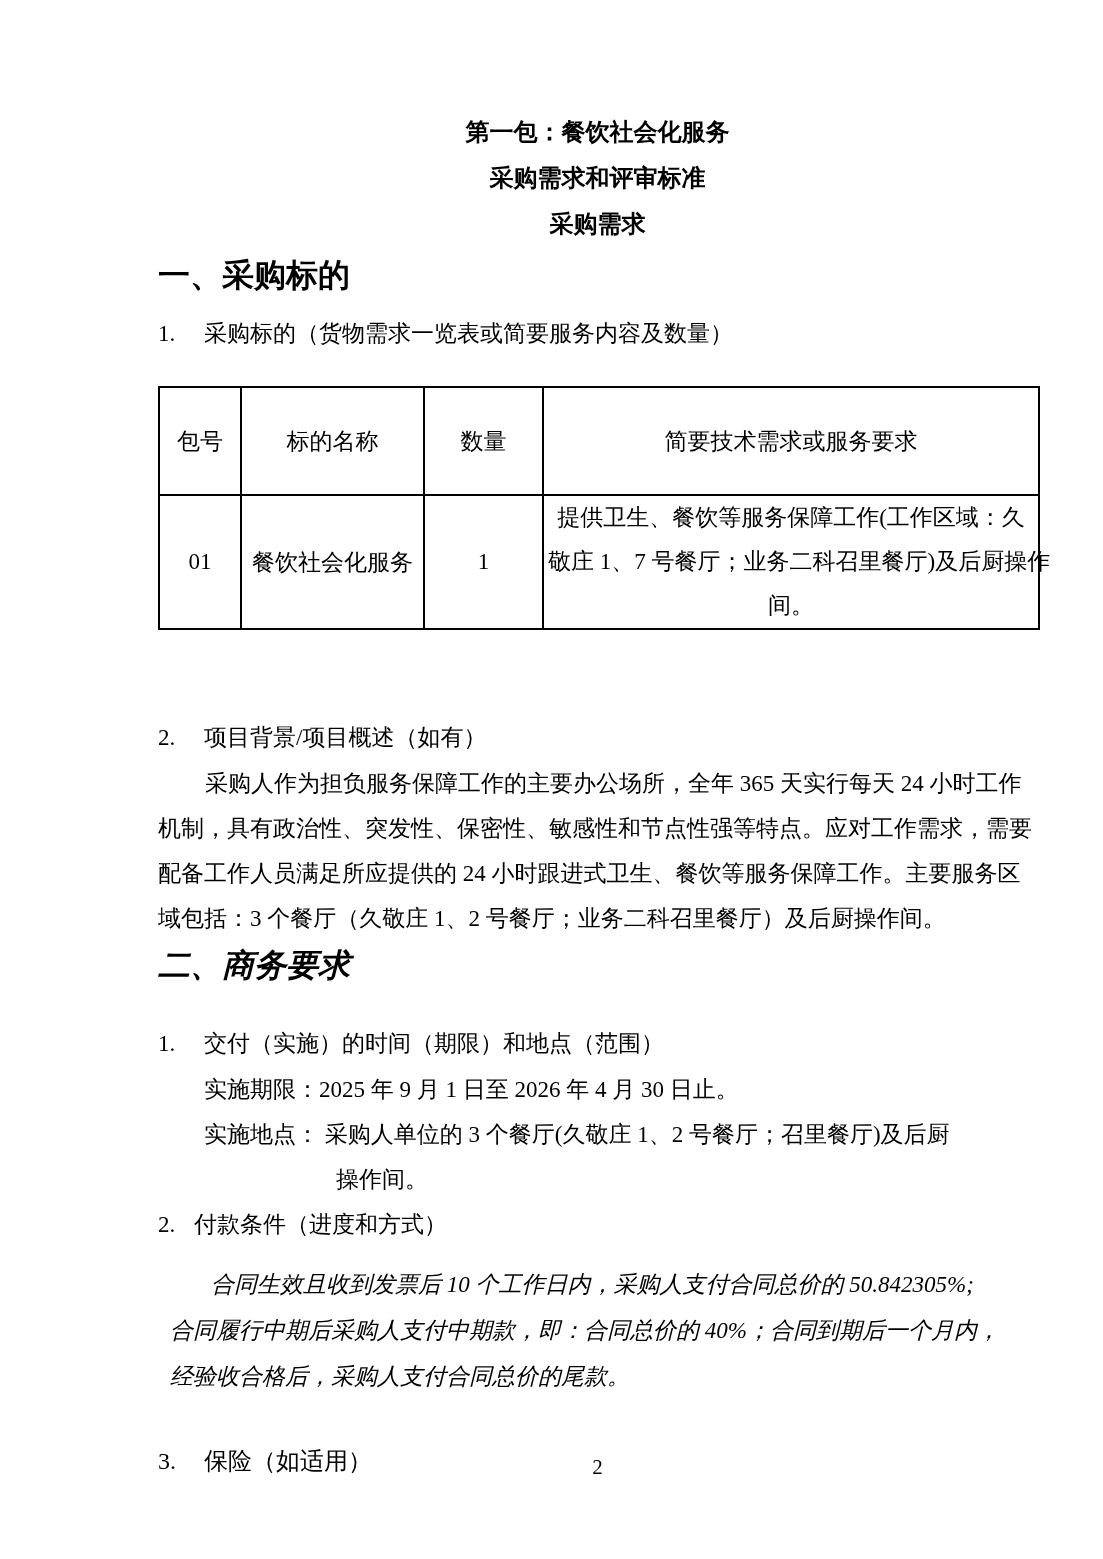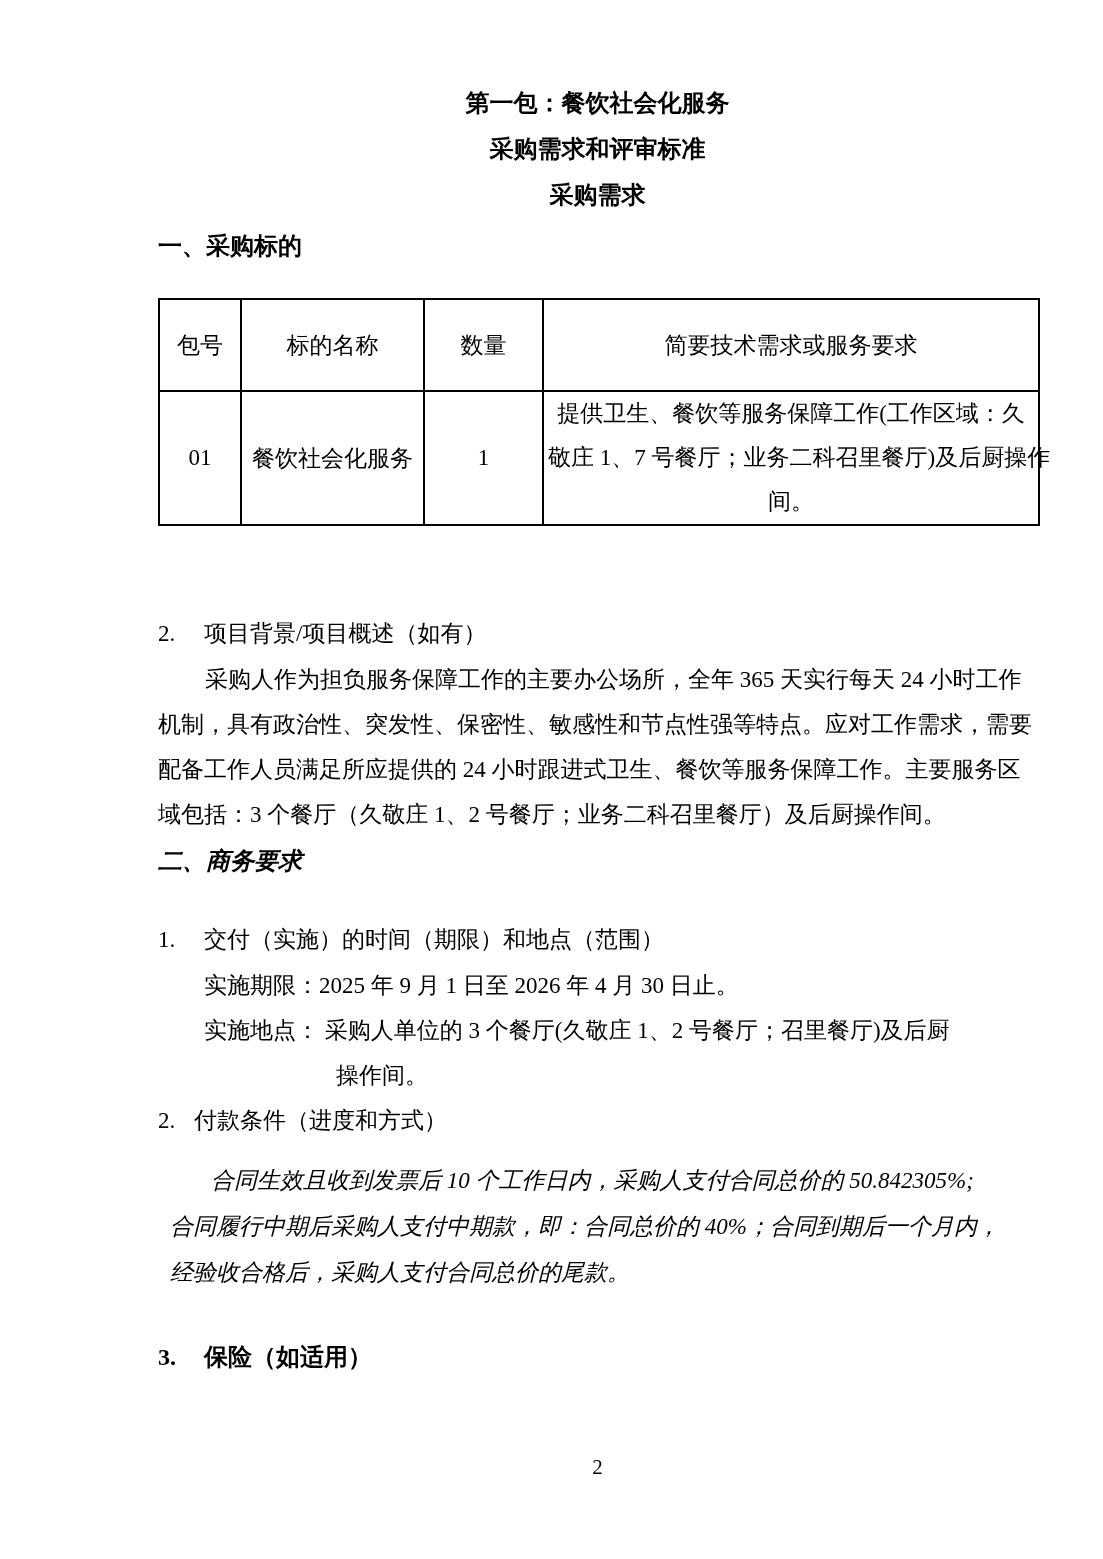--- a/index.html
+++ b/index.html
@@ -7,35 +7,35 @@
   .page {
     position:relative;
     width:1103px; height:1559px;
     background:#ffffff;
     color:#000000;
     font-family:"Liberation Serif","DejaVu Serif",serif;
     font-size:23px;
     overflow:hidden;
   }
   .content { position:absolute; left:158px; top:0; width:879px; }
-  .titles { padding-top:80px; }
+  .titles { padding-top:109px; }
   .title { text-align:center; font-weight:bold; font-size:24px; line-height:46px; white-space:nowrap; }
-  .sec-heading { font-weight:bold; font-size:24px; line-height:46px; white-space:nowrap; }
+  .sec-heading { font-weight:bold; font-size:32px; line-height:46px; white-space:nowrap; }
   .h-one { margin-top:5px; }
   .h-two { margin-top:1px;font-style:italic; }
   .item { line-height:46px; white-space:nowrap; }
   .item .num { display:inline-block; width:46px; }
   .item .num-sm { display:inline-block; width:36px; }
   .item-purchase { margin-top:13px; }
   .item-background { margin-top:85px; }
   .item-delivery { margin-top:33px; }
-  .item-insurance { margin-top:38px; font-weight:bold; font-size:24px; }
+  .item-insurance { margin-top:38px; font-weight:normal; font-size:24px; }
   .doc-table { border-collapse:collapse; table-layout:fixed; width:880px; margin-top:29px; }
   .doc-table td, .doc-table th { border:2px solid #000000; font-weight:normal; font-size:23px; padding:0 4px; text-align:center; vertical-align:middle; }
-  .doc-table .hdr-row { height:92px; }
+  .doc-table .hdr-row { height:108px; }
   .doc-table .data-row { height:132px; }
   .req-line { line-height:44px; text-align:center; white-space:nowrap; }
   .para-line { line-height:45px; white-space:nowrap; }
   .indent-first { padding-left:47px; }
   .pline { padding-left:46px; line-height:45px; white-space:nowrap; }
   .pline-cont { padding-left:178px; line-height:45px; white-space:nowrap; }
   .pay-para { margin-left:12px; margin-top:14px; }
   .pay-line { line-height:46px; white-space:nowrap;font-style:italic; }
   .pay-indent { padding-left:41px; }
   .footer { position:absolute; top:1455px; left:158px; width:879px; text-align:center; font-size:21px; line-height:24px; }
@@ -47,20 +47,23 @@
   <div class="content">
 
     <div class="titles">
       <div class="title">第一包：餐饮社会化服务</div>
       <div class="title">采购需求和评审标准</div>
       <div class="title">采购需求</div>
     </div>
 
     <div class="sec-heading h-one">一、采购标的</div>
 
+    <div class="item item-purchase">
+      <span class="num">1.</span><span>采购标的（货物需求一览表或简要服务内容及数量）</span>
+    </div>
 
     <table class="doc-table">
       <colgroup>
         <col style="width:82px">
           <col style="width:183px">
           <col style="width:119px">
           <col style="width:496px">
       </colgroup>
       <tbody>
           <tr class="hdr-row">

